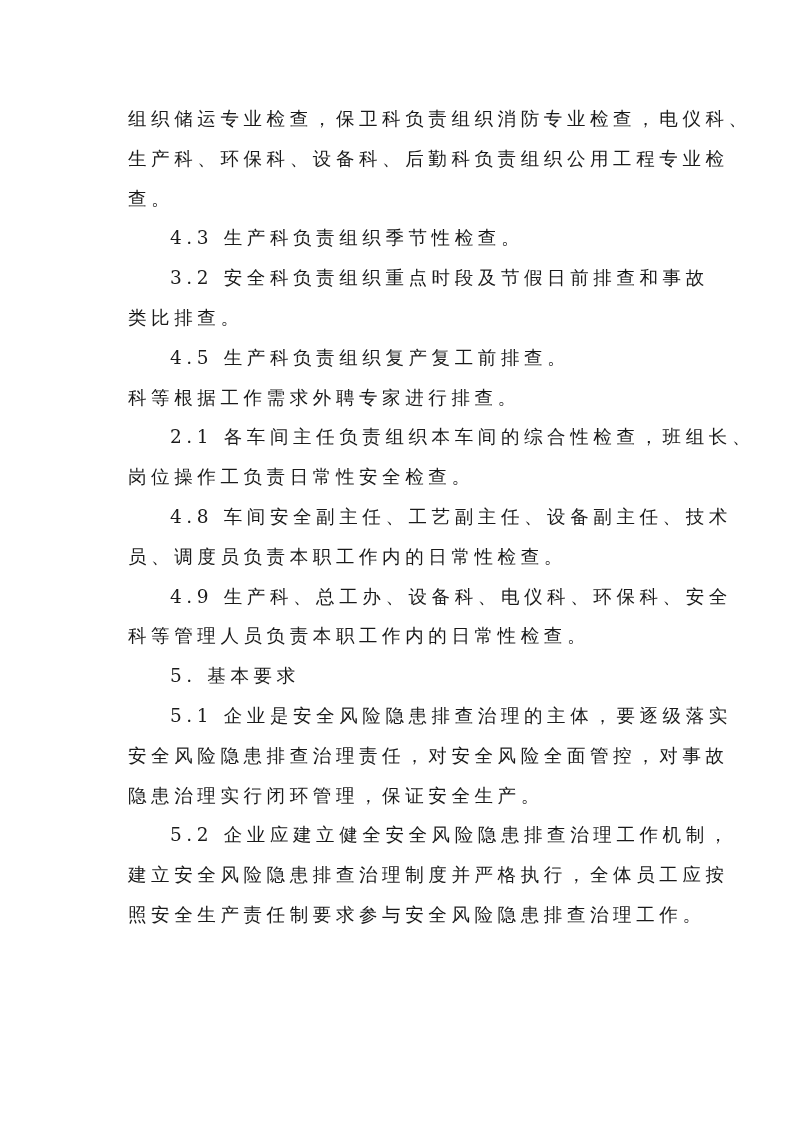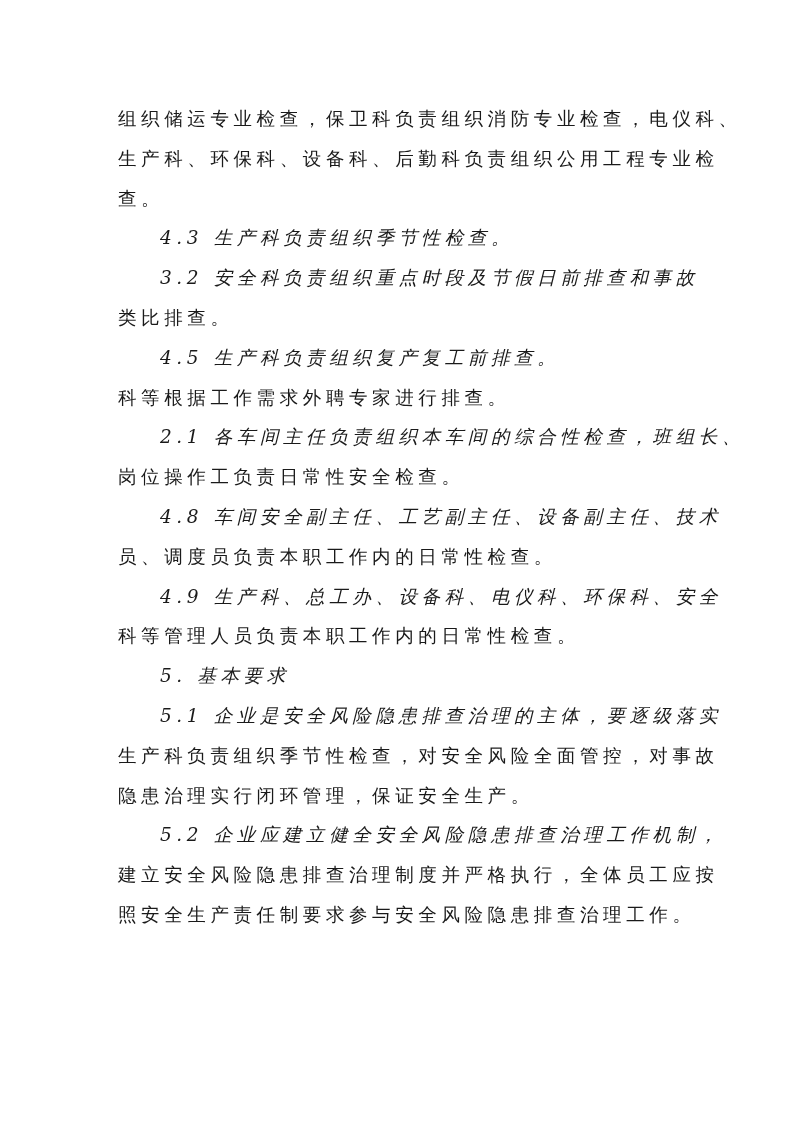--- a/index.html
+++ b/index.html
@@ -1,20 +1,20 @@
 <!DOCTYPE html>
 <html><head>
 <meta charset="utf-8">
 <style>
   html, body { margin:0; padding:0; background:#ffffff; }
   body { width:793px; height:1122px; position:relative; overflow:hidden;
          font-family:"DejaVu Serif", "Liberation Serif", serif; color:#1a1a1a; }
-  .page { position:absolute; left:118px; top:99px; width:560px; }
+  .page { position:absolute; left:128px; top:99px; width:560px; }
   .line { height:39.8px; line-height:39.8px; font-size:18.5px; letter-spacing:4.6px; white-space:nowrap; }
-  .indent { padding-left:42px;font-style:italic; }
+  .indent { padding-left:42px; }
 </style>
 </head>
 <body>
 
 <div class="page">
   <div class="line">组织储运专业检查，保卫科负责组织消防专业检查，电仪科、</div>
   <div class="line">生产科、环保科、设备科、后勤科负责组织公用工程专业检</div>
   <div class="line">查。</div>
   <div class="line indent">4.3 生产科负责组织季节性检查。</div>
   <div class="line indent">3.2 安全科负责组织重点时段及节假日前排查和事故</div>
@@ -22,18 +22,18 @@
   <div class="line indent">4.5 生产科负责组织复产复工前排查。</div>
   <div class="line">科等根据工作需求外聘专家进行排查。</div>
   <div class="line indent">2.1 各车间主任负责组织本车间的综合性检查，班组长、</div>
   <div class="line">岗位操作工负责日常性安全检查。</div>
   <div class="line indent">4.8 车间安全副主任、工艺副主任、设备副主任、技术</div>
   <div class="line">员、调度员负责本职工作内的日常性检查。</div>
   <div class="line indent">4.9 生产科、总工办、设备科、电仪科、环保科、安全</div>
   <div class="line">科等管理人员负责本职工作内的日常性检查。</div>
   <div class="line indent">5. 基本要求</div>
   <div class="line indent">5.1 企业是安全风险隐患排查治理的主体，要逐级落实</div>
-  <div class="line">生产科负责组织季节性检查，对安全风险全面管控，对事故</div>
+  <div class="line">安全风险隐患排查治理责任，对安全风险全面管控，对事故</div>
   <div class="line">隐患治理实行闭环管理，保证安全生产。</div>
   <div class="line indent">5.2 企业应建立健全安全风险隐患排查治理工作机制，</div>
   <div class="line">建立安全风险隐患排查治理制度并严格执行，全体员工应按</div>
   <div class="line">照安全生产责任制要求参与安全风险隐患排查治理工作。</div>
 </div>
 
 </body></html>

